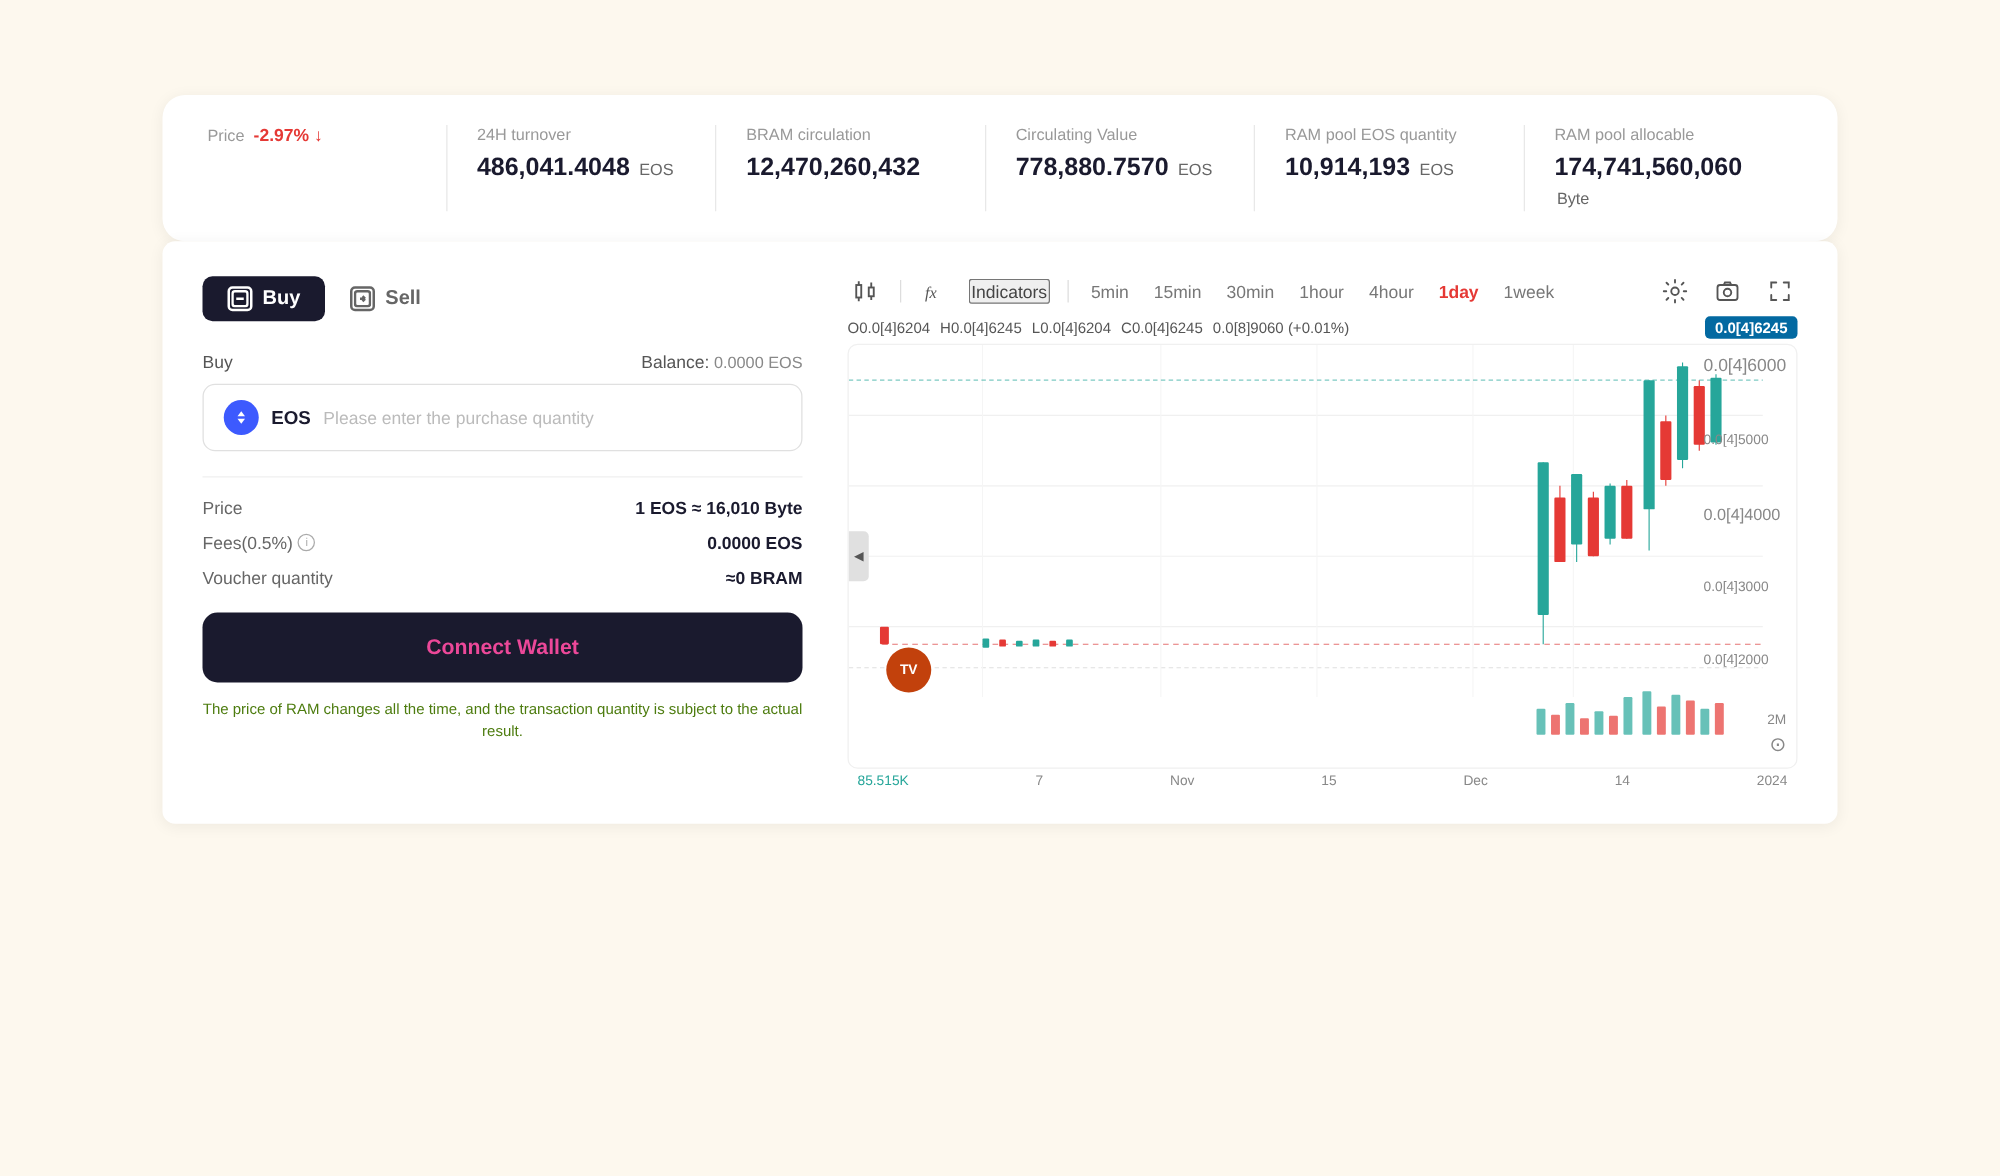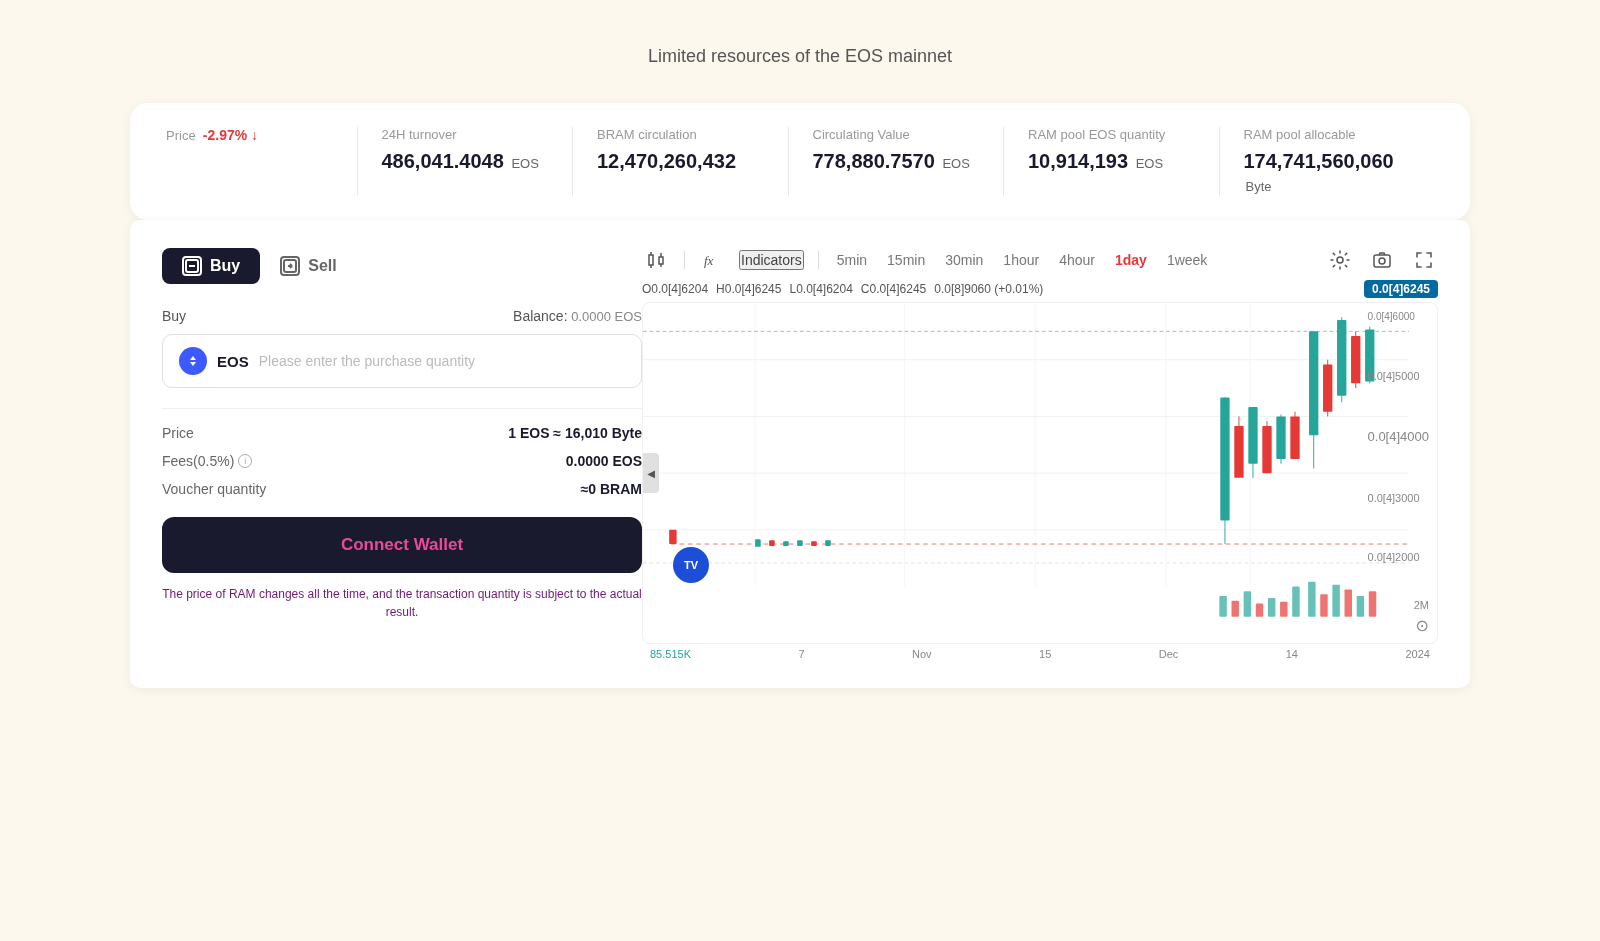--- a/index.html
+++ b/index.html
@@ -64,20 +64,21 @@
       margin-left: 2px;
     }
     .stat-change-neg { color: #e53935; font-size: 14px; font-weight: 600; }
 
     
     .main-card {
       background: #fff;
       border-radius: 10px;
       padding: 28px 32px;
       display: flex;
+      gap: 36px;
       box-shadow: 0 2px 12px rgba(0,0,0,0.06);
     }
 
     
     .trade-panel {
       width: 480px;
       flex-shrink: 0;
     }
     .trade-tabs {
       display: flex;
@@ -202,21 +203,21 @@
       color: #ec4899;
       border: none;
       border-radius: 12px;
       font-size: 17px;
       font-weight: 600;
       cursor: pointer;
       margin-bottom: 12px;
     }
     .disclaimer {
       font-size: 12px;
-      color: #701a75;
+      color: #4d7c0f;
       text-align: center;
       line-height: 1.5;
     }
 
     
     .chart-panel {
       flex: 1;
       display: flex;
       flex-direction: column;
       min-width: 0;
@@ -315,21 +316,21 @@
       color: #888;
     }
 
     
     .tv-watermark {
       position: absolute;
       bottom: 60px;
       left: 30px;
       width: 36px;
       height: 36px;
-      background: #1d4ed8;
+      background: #c2410c;
       border-radius: 50%;
       display: flex;
       align-items: center;
       justify-content: center;
       color: #fff;
       font-size: 11px;
       font-weight: 700;
     }
 
     
@@ -349,21 +350,20 @@
       font-size: 10px;
       color: #555;
     }
   </style>
 </head>
 <body>
 
 <div class="page-wrapper">
 
   <div class="page-header">
-    <p class="page-subtitle">Limited resources of the EOS mainnet</p>
   </div>
 
   <div class="stats-card">
 
     <div class="stat-item">
       <div class="stat-label">
         <span>Price</span>
         &nbsp;<span class="stat-change-neg">-2.97% ↓</span>
       </div>
     </div>
@@ -622,21 +622,21 @@
           <rect x="712" y="295" width="8" height="37" fill="#26a69a" opacity="0.7" rx="1"></rect>
           <rect x="725" y="308" width="8" height="24" fill="#e53935" opacity="0.7" rx="1"></rect>
           <rect x="738" y="298" width="8" height="34" fill="#26a69a" opacity="0.7" rx="1"></rect>
           <rect x="751" y="303" width="8" height="29" fill="#e53935" opacity="0.7" rx="1"></rect>
           <rect x="764" y="310" width="8" height="22" fill="#26a69a" opacity="0.7" rx="1"></rect>
           <rect x="777" y="305" width="8" height="27" fill="#e53935" opacity="0.7" rx="1"></rect>
         </svg>
 
         
         <div style="position:absolute; right:8px; top:8px; bottom:80px; display:flex; flex-direction:column; justify-content:space-between; pointer-events:none;">
-          <span style="font-size:10px; color:#888;">0.0[4]6000</span>
+          <span style="font-size:14px; color:#888;">0.0[4]6000</span>
           <span style="font-size:11px; color:#888;">0.0[4]5000</span>
           <span style="font-size:13px; color:#888;">0.0[4]4000</span>
           <span style="font-size:11px; color:#888;">0.0[4]3000</span>
           <span style="font-size:11px; color:#888;">0.0[4]2000</span>
         </div>
 
         
         <div style="position:absolute; right:8px; bottom:30px; pointer-events:none;">
           <span style="font-size:11px; color:#888;">2M</span>
         </div>

